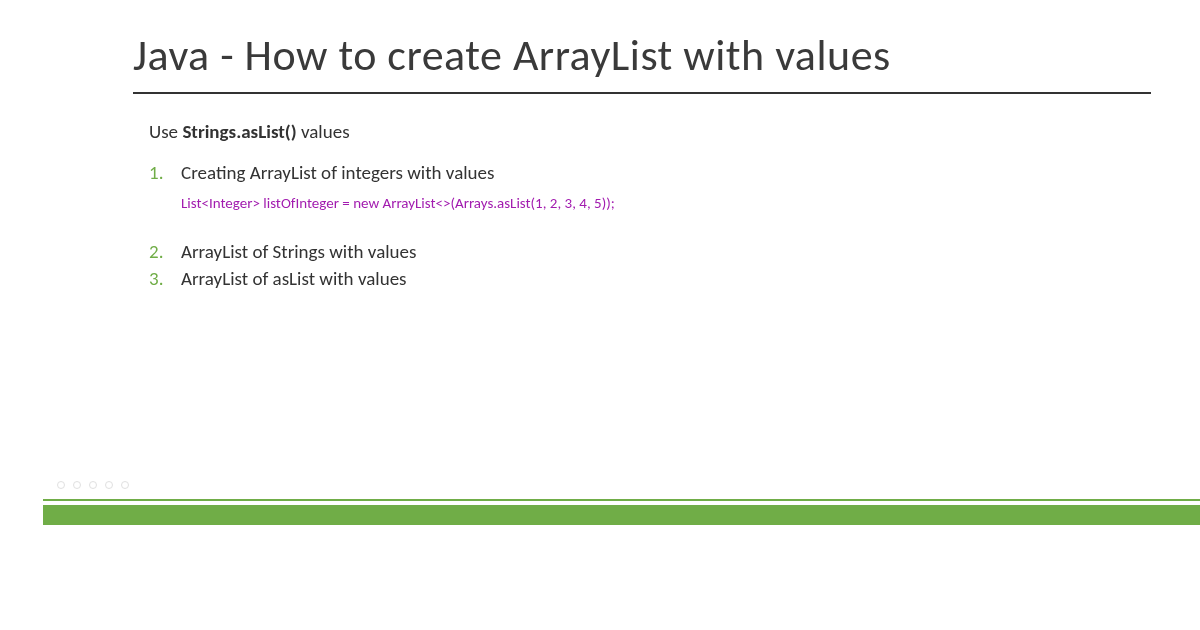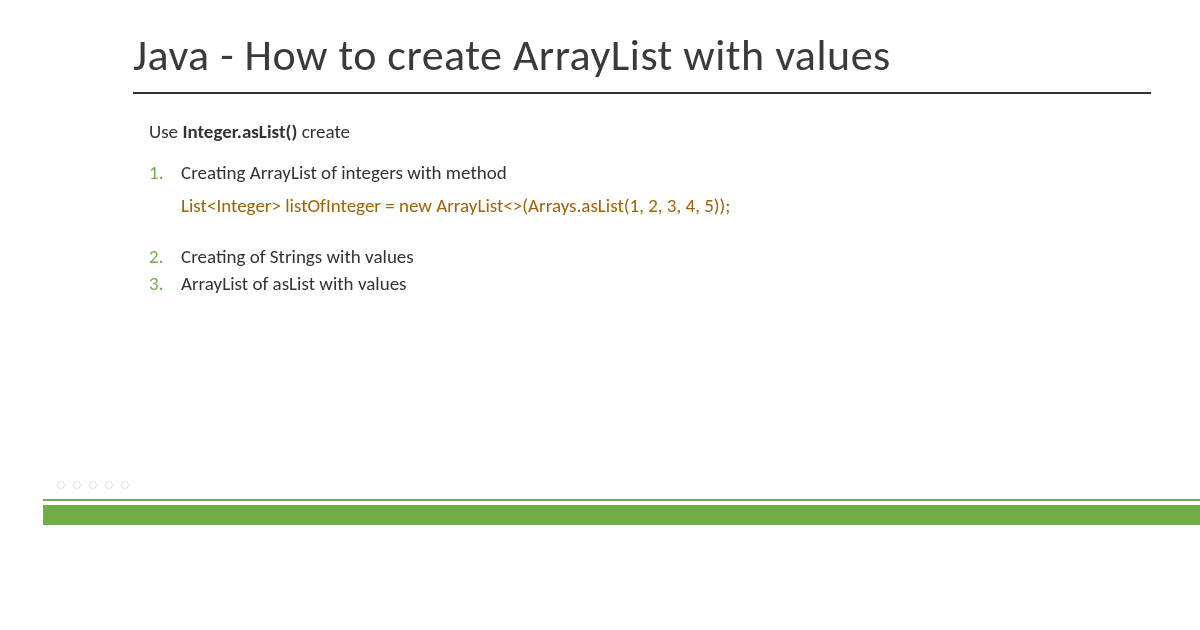--- a/index.html
+++ b/index.html
@@ -6,48 +6,48 @@
   html, body { width: 1200px; height: 630px; background: #ffffff; font-family: "Segoe UI", "Calibri", Arial, sans-serif; color: #333; }
   .slide { width: 1200px; height: 525px; position: relative; margin-left: 43px; }
   .title-wrap { padding: 28px 90px 8px 90px; }
   .title { font-size: 44px; font-weight: 300; color: #3a3a3a; letter-spacing: 0.5px; border-bottom: 2px solid #333; padding-bottom: 10px; width: 1018px; }
   .body { padding: 18px 60px 0 106px; font-size: 19px; color: #333; }
   .intro { margin-bottom: 18px; }
   .intro .bold { font-weight: 700; }
   .list-row { display: flex; align-items: flex-start; margin-bottom: 4px; }
   .num { color: #70AD47; min-width: 32px; font-size: 19px; }
   .item-title { color: #333; font-size: 19px; }
-  .code-row { padding-left: 32px; margin-top: 10px; margin-bottom: 28px; color: #a16207; font-size: 19px; }
+  .code-row { padding-left: 32px; margin-top: 10px; margin-bottom: 28px; color: #a21caf; font-size: 15px; }
   .footer { position: absolute; left: 0; right: 0; bottom: 0; height: 20px; background: #70AD47; }
   .footer::before { content: ""; position: absolute; left: 0; right: 0; top: -6px; height: 2px; background: #70AD47; }
   .dots { position: absolute; left: 14px; bottom: 36px; display: flex; gap: 8px; }
   .dot { width: 8px; height: 8px; border: 1px solid #e0e0e0; border-radius: 50%; }
 </style>
 </head>
 <body>
 
 <div class="slide">
   <div class="title-wrap">
     <div class="title">Java - How to create ArrayList with values</div>
   </div>
 
   <div class="body">
     <div class="intro">
-      <span>Use </span><span class="bold">Integer.asList()</span><span> create</span>
+      <span>Use </span><span class="bold">Strings.asList()</span><span> values</span>
     </div>
 
     <div class="list-row">
       <div class="num">1.</div>
-      <div class="item-title">Creating ArrayList of integers with method</div>
+      <div class="item-title">Creating ArrayList of integers with values</div>
     </div>
     <div class="code-row">List&lt;Integer&gt; listOfInteger = new ArrayList&lt;&gt;(Arrays.asList(1, 2, 3, 4, 5));</div>
 
     <div class="list-row">
       <div class="num">2.</div>
-      <div class="item-title">Creating of Strings with values</div>
+      <div class="item-title">ArrayList of Strings with values</div>
     </div>
 
     <div class="list-row">
       <div class="num">3.</div>
       <div class="item-title">ArrayList of asList with values</div>
     </div>
   </div>
 
   <div class="dots">
     <div class="dot"></div>

